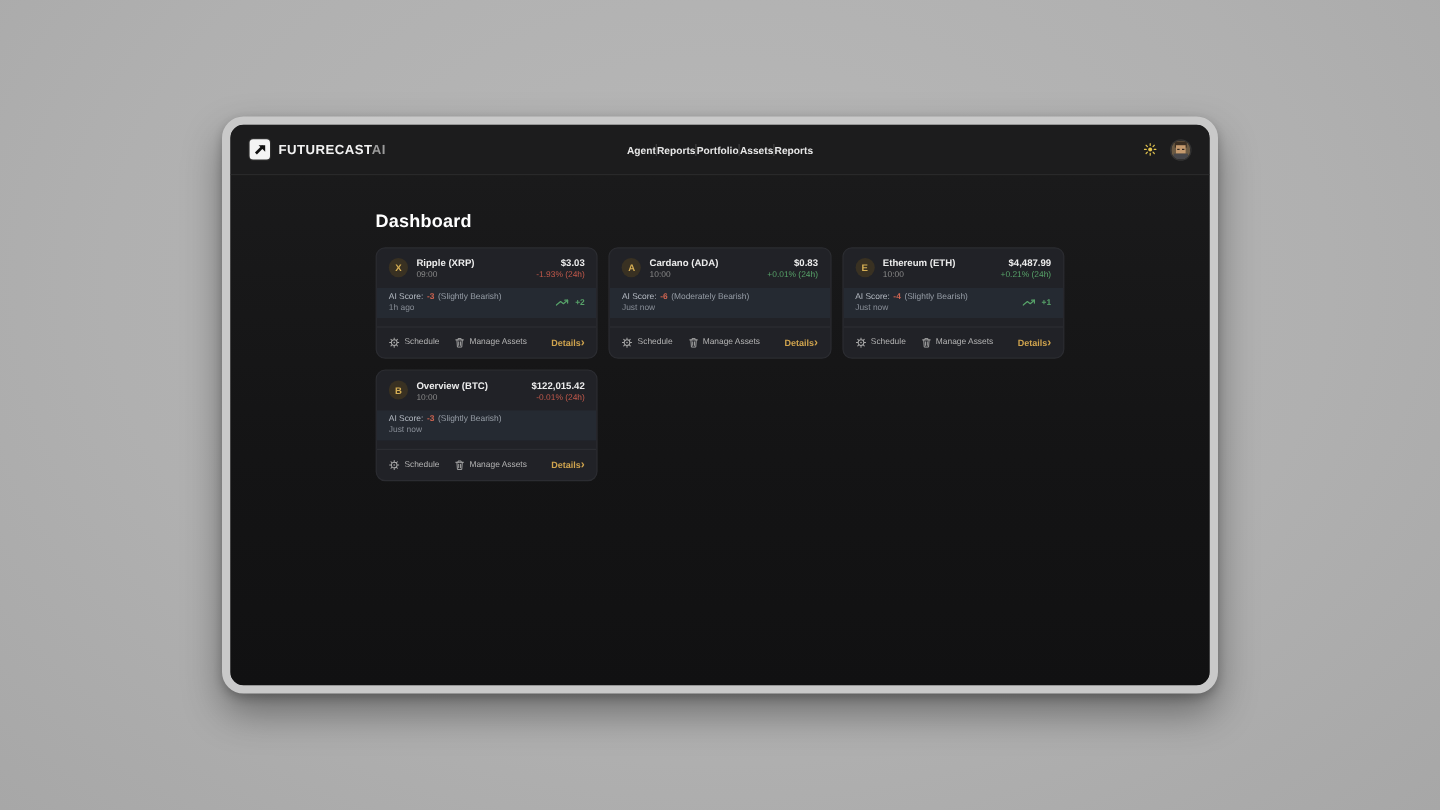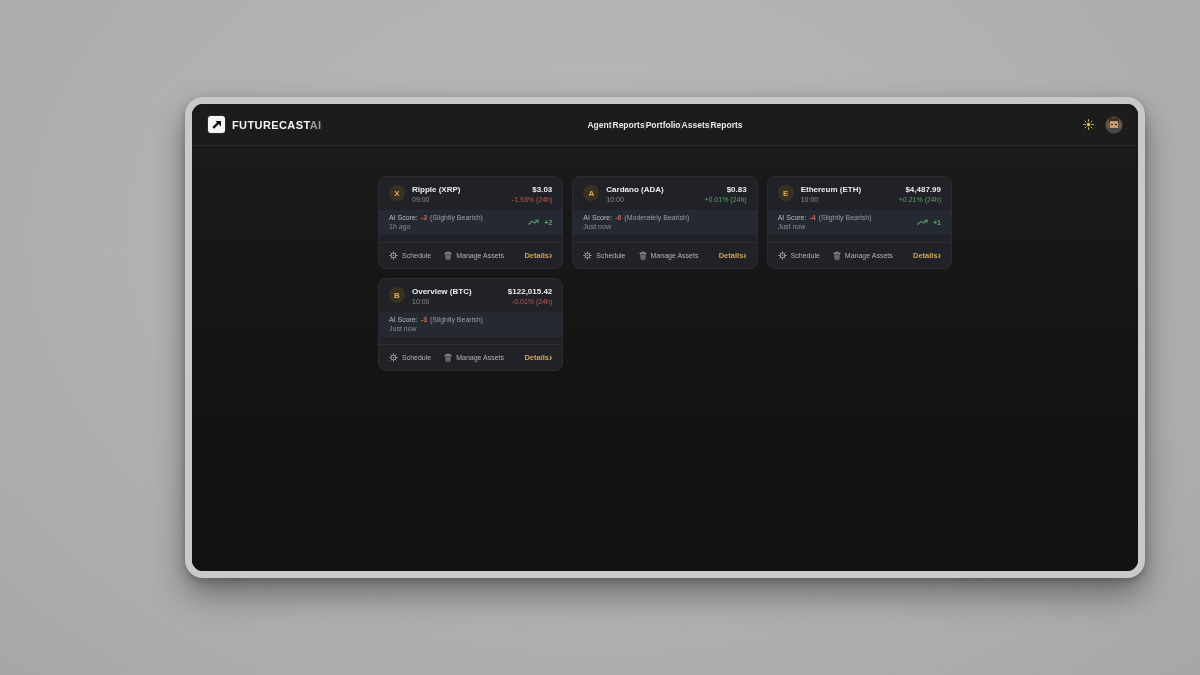--- a/index.html
+++ b/index.html
@@ -3,21 +3,21 @@
 <meta charset="utf-8">
 <style>
   * { box-sizing: border-box; margin: 0; padding: 0; }
   html,body { width:1200px; height:675px; overflow:hidden; }
   body {
     font-family: "Liberation Sans", sans-serif;
     background: radial-gradient(ellipse at 50% 35%, #b8b8b8 0%, #b0b0b0 60%, #a7a7a7 100%);
     position: relative;
   }
   .window {
-    position:absolute; left:185px; top:97px; width:960px; height:481px;
+    position:absolute; left:185px; top:97px; width:830px; height:481px;
     border-radius:18px; border:7px solid #c9c9c9; background:#151516;
     box-shadow: 0 16px 32px rgba(0,0,0,.38), 0 3px 8px rgba(0,0,0,.22);
     overflow:hidden; display:flex; flex-direction:column;
   }
   
   .navbar {
     flex:0 0 42px; background:#1c1c1d; border-bottom:1px solid #29292a;
     display:flex; align-items:center; padding:0 16px; position:relative;
   }
   .brand { display:flex; align-items:center; gap:7px; }
@@ -119,20 +119,21 @@
           <rect x="5" y="7" width="2" height="1" fill="#2e2620"></rect>
           <rect x="9" y="7" width="2" height="1" fill="#2e2620"></rect>
           <rect x="2" y="11" width="12" height="5" fill="#46464a"></rect>
         </svg>
       </span>
     </div>
   </div>
 
   <div class="main">
     <div class="content">
+      <div class="page-title">Dashboard</div>
 
       <div class="grid">
 
         <div class="card">
           <div class="card-head">
             <span class="coin">X</span>
             <span class="t-block">
               <div class="a-name">Ripple (XRP)</div>
               <div class="a-time">09:00</div>
             </span>

